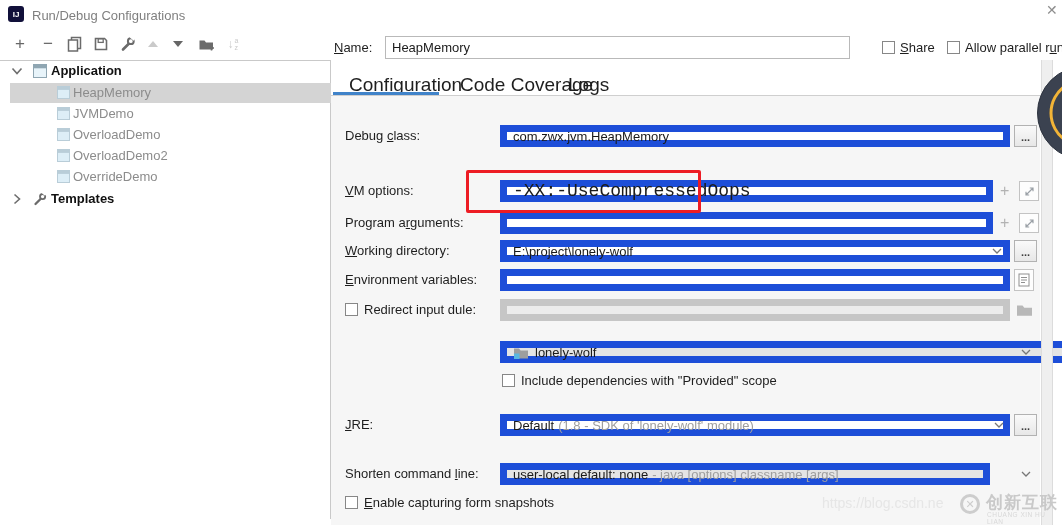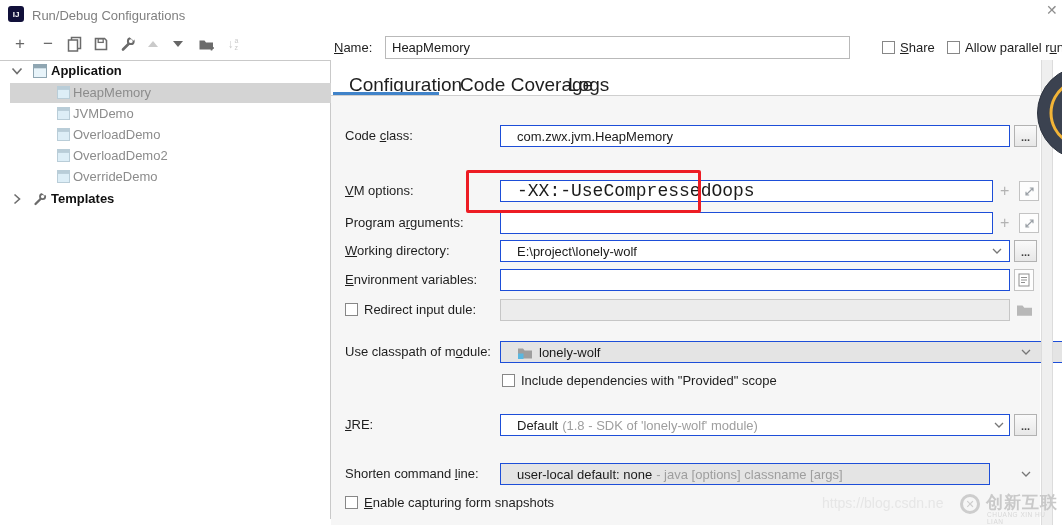--- a/index.html
+++ b/index.html
@@ -28,22 +28,22 @@
   .trow .lab.hdr{color:#111;font-weight:bold;}
   .sel{background:#d4d4d4;}
   
   .namefield{border:1px solid #b9b9b9;height:23px;box-sizing:border-box;font:13px "Liberation Sans",sans-serif;padding:0 6px;color:#1b1b1b;background:#fff;}
   .cb{width:13px;height:13px;border:1px solid #878787;background:#fff;box-sizing:border-box;}
   .tab{font-size:19px;color:#1e1e1e;cursor:pointer;}
   .tabbar-line{background:#cfcfcf;height:1px;}
   .tab-underline{background:#4083c9;height:3px;}
   .content{left:331px;top:96px;width:709px;height:429px;background:#f6f6f6;}
   .flabel{position:absolute;left:345px;height:22px;line-height:22px;color:#1e1e1e;}
-  .field{position:absolute;height:22px;box-sizing:border-box;border:1px solid #1d4ed8;background:#fff;
-         display:flex;align-items:center;padding:0 16px;color:#1b1b1b;}
+  .field{position:absolute;height:22px;box-sizing:border-box;border:7px solid #1d4ed8;background:#fff;
+         display:flex;align-items:center;padding:0 6px;color:#1b1b1b;}
   .field.dis{background:#ececec;border-color:#c6c6c6;}
   .field.combo{background:#e4e4e4;}
   .mono{font-family:"Liberation Mono","DejaVu Sans Mono",monospace;font-size:18px;}
   .hint{color:#9e9e9e;margin-left:4px;white-space:nowrap;}
   .morebtn{position:absolute;width:23px;height:22px;box-sizing:border-box;border:1px solid #b2b2b2;
            background:linear-gradient(#fafafa,#e7e7e7);color:#3c3c3c;font-weight:bold;font-size:11px;
            display:flex;align-items:flex-end;justify-content:center;padding-bottom:6px;line-height:5px;cursor:pointer;}
   .expbox{position:absolute;width:20px;height:20px;box-sizing:border-box;border:1px solid #c3c3c3;background:#fdfdfd;
           display:flex;align-items:center;justify-content:center;cursor:pointer;}
   .plusico{position:absolute;color:#b3b3b3;font-size:16px;line-height:16px;cursor:pointer;}
@@ -185,21 +185,21 @@
   <div class="abs" style="left:965px;top:40px;white-space:nowrap;"><span>Allow parallel r</span><span class="mn">u</span><span>n</span></div>
 
   <div class="abs tab" style="left:349px;top:74px;">Configuration</div>
   <div class="abs tab" style="left:460px;top:74px;">Code Coverage</div>
   <div class="abs tab" style="left:568px;top:74px;">Logs</div>
   <div class="abs tabbar-line" style="left:331px;top:95px;width:709px;"></div>
   <div class="abs tab-underline" style="left:333px;top:92px;width:106px;"></div>
 
   <div class="abs content"></div>
 
-  <div class="flabel" style="top:125px;"><span>Code </span><span class="mn">c</span><span>lass:</span></div>
+  <div class="flabel" style="top:125px;"><span>Debug </span><span class="mn">c</span><span>lass:</span></div>
   <div class="field" style="left:500px;top:125px;width:510px;">
       <span>com.zwx.jvm.HeapMemory</span>
     </div>
   <div class="morebtn" style="left:1014px;top:125px;">
       <span>...</span>
     </div>
 
   <div class="flabel" style="top:180px;"><span></span><span class="mn">V</span><span>M options:</span></div>
   <div class="field" style="left:500px;top:180px;width:493px;">
       <span class="mono">-XX:-UseCompressedOops</span>
@@ -247,21 +247,20 @@
 
   <div class="abs cb" style="left:345px;top:303px;"></div>
   <div class="abs" style="left:364px;top:302px;">Redirect input dule:</div>
   <div class="field dis" style="left:500px;top:299px;width:510px;">
       <span></span>
     </div>
   <svg class="abs" style="left:1016px;top:303px;" width="17" height="13">
     <path d="M1 2.5 h5.5 l1.8 2.2 h7.7 v8 h-15 z" fill="#b8b8b8"></path>
   </svg>
 
-  <div class="flabel" style="top:341px;"><span>Use classpath of m</span><span class="mn">o</span><span>dule:</span></div>
   <div class="field combo" style="left:500px;top:341px;width:631px;">
     <svg width="16" height="13" style="margin-right:6px;">
       <path d="M1 2.5 h5 l1.6 2 h7.4 v8 h-14 z" fill="#9e9e9e"></path>
       <rect x="1" y="7.5" width="5.5" height="5.5" fill="#59b7e0"></rect>
     </svg>
     <span>lonely-wolf</span>
   </div>
   <svg class="abs" style="left:1021px;top:349px;" width="10" height="7">
     <path d="M1 1 L5 5 L9 1" stroke="#777" stroke-width="1.3" fill="none"></path>
   </svg>

